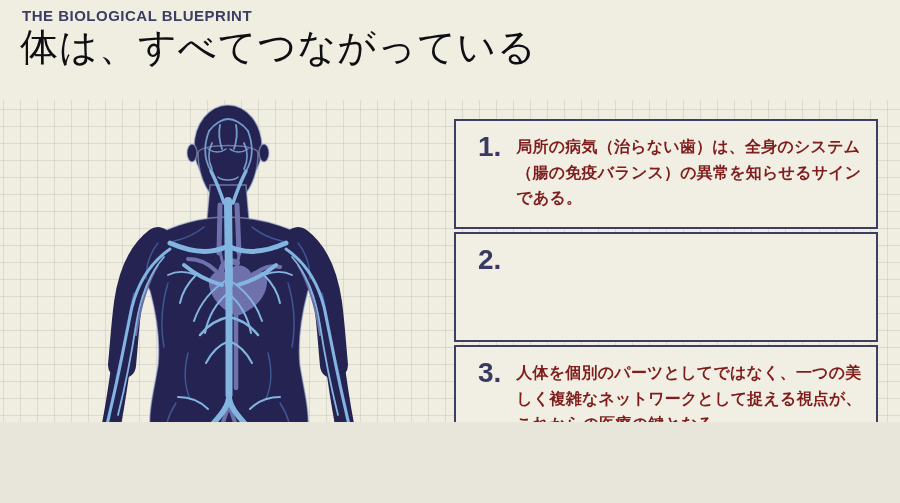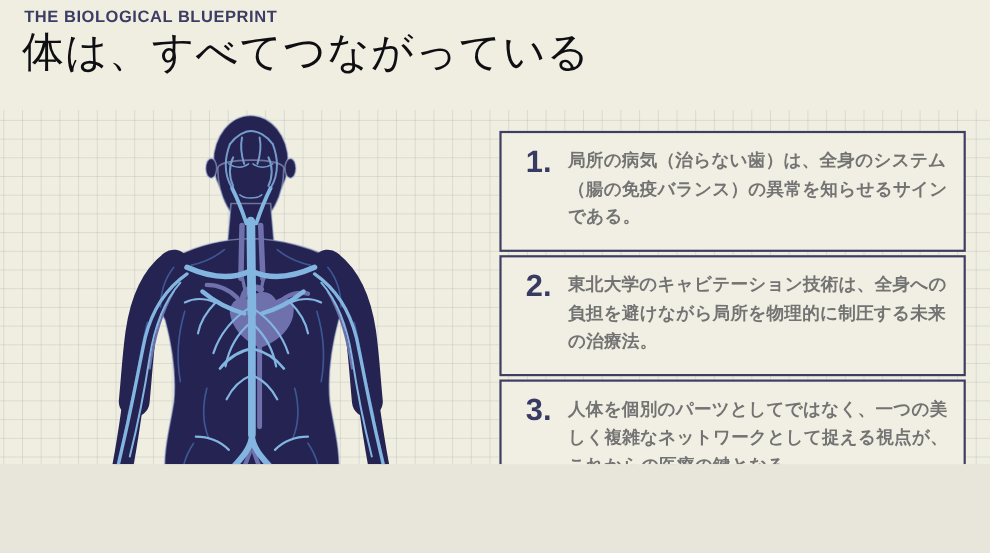--- a/index.html
+++ b/index.html
@@ -35,21 +35,21 @@
   }
   .card.c1{height:110px;margin-bottom:3px;}
   .card.c2{height:110px;margin-bottom:3px;}
   .card.c3{height:108px;}
   .card .num{
     flex:0 0 auto;margin-right:15px;margin-top:1px;
     font-size:28px;font-weight:800;line-height:1.1;color:#393a63;
   }
   .card .txt{
     font-size:16px;font-weight:700;line-height:1.6;
-    letter-spacing:.2px;color:#737373;margin-top:3px;
+    letter-spacing:.2px;color:#7f1d1d;margin-top:3px;
   }
 </style>
 </head>
 <body>
 
 <div class="slide">
 
   <div class="grid-area"></div>
 
   <div class="eyebrow">THE BIOLOGICAL BLUEPRINT</div>
@@ -191,21 +191,20 @@
     </g>
   </svg>
 
   <div class="cards">
     <div class="card c1">
       <div class="num">1.</div>
       <div class="txt">局所の病気（治らない歯）は、全身のシステム（腸の免疫バランス）の異常を知らせるサインである。</div>
     </div>
     <div class="card c2">
       <div class="num">2.</div>
-      <div class="txt">東北大学のキャビテーション技術は、全身への負担を避けながら局所を物理的に制圧する未来の治療法。</div>
     </div>
     <div class="card c3">
       <div class="num">3.</div>
       <div class="txt">人体を個別のパーツとしてではなく、一つの美しく複雑なネットワークとして捉える視点が、これからの医療の鍵となる。</div>
     </div>
   </div>
 
 </div>
 
 </body></html>

